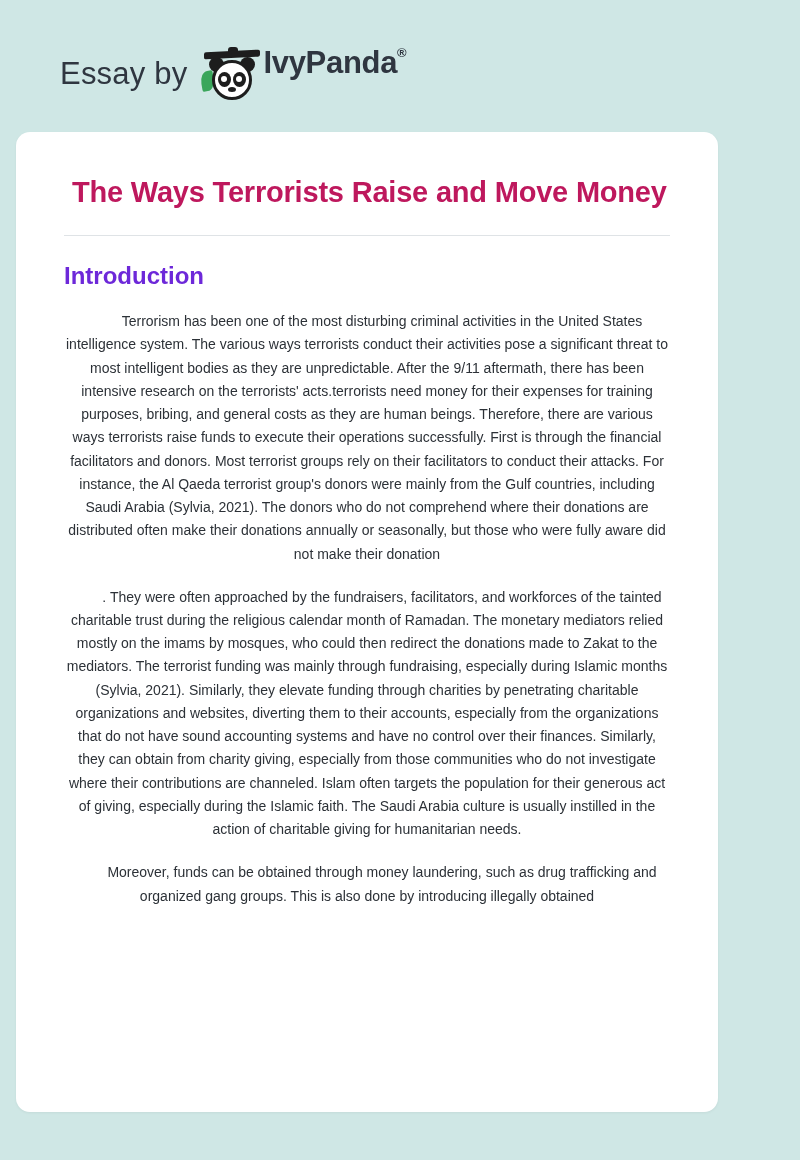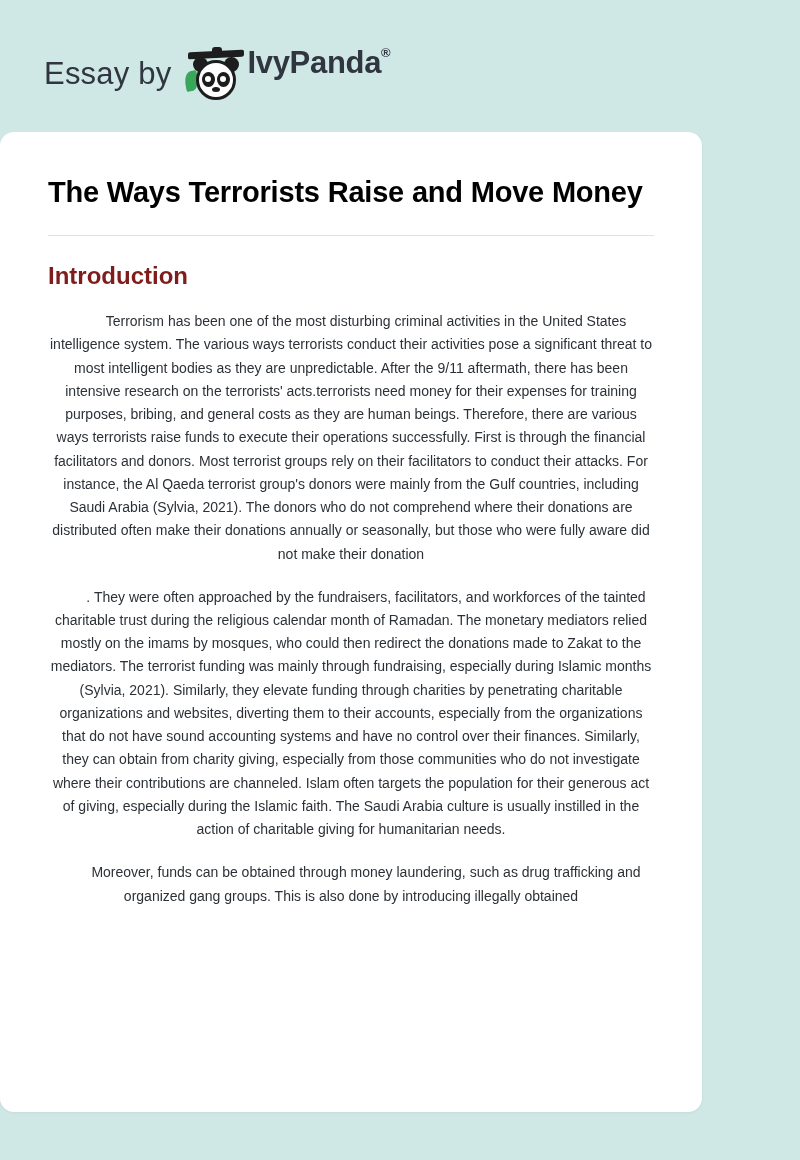--- a/index.html
+++ b/index.html
@@ -12,20 +12,21 @@
     height: 1160px;
     background: #cfe7e5;
     font-family: "Liberation Sans", sans-serif;
     overflow: hidden;
   }
 
   .page {
     width: 648px;
     min-height: 1160px;
     position: relative;
+    padding-left: 16px;
   }
 
   
   .header {
     display: flex;
     align-items: center;
     padding: 38px 0 0 44px;
     height: 110px;
   }
   .header-text {
@@ -150,22 +151,22 @@
     border-radius: 14px;
     padding: 40px 48px 46px 48px;
     box-shadow: 0 1px 3px rgba(0,0,0,0.05);
     min-height: 980px;
   }
 
   .doc-title {
     font-size: 29px;
     line-height: 1.42;
     font-weight: bold;
-    color: #000000;
-    margin: 0 0 22px 0;
+    color: #be185d;
+    margin: 0 0 22px 8px;
     letter-spacing: -0.2px;
   }
 
   .badge-row {
     display: flex;
     align-items: center;
     margin-bottom: 26px;
   }
   .badge-check {
     width: 21px;
@@ -188,21 +189,21 @@
 
   .divider {
     border: none;
     border-top: 1px solid #dfe3e6;
     margin: 0 0 26px 0;
   }
 
   .section-heading {
     font-size: 24px;
     font-weight: bold;
-    color: #7f1d1d;
+    color: #6d28d9;
     margin: 0 0 20px 0;
   }
 
   .para {
     font-size: 14px;
     line-height: 1.66;
     color: #2c3137;
     margin: 0 0 20px 0;
     text-indent: 30px;
     text-align: center;

